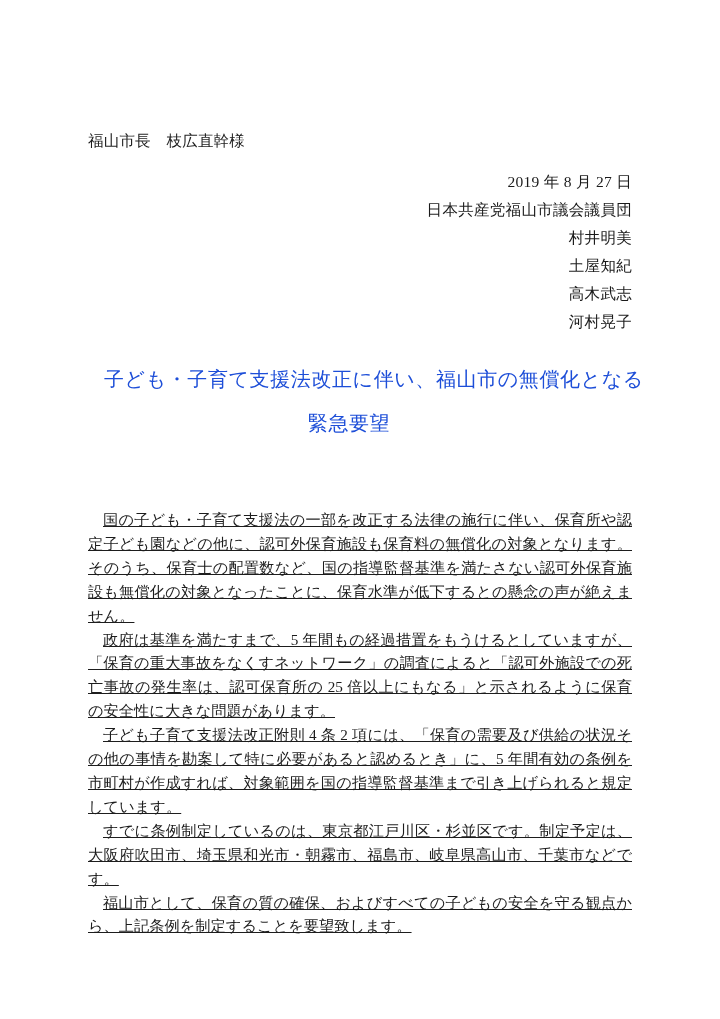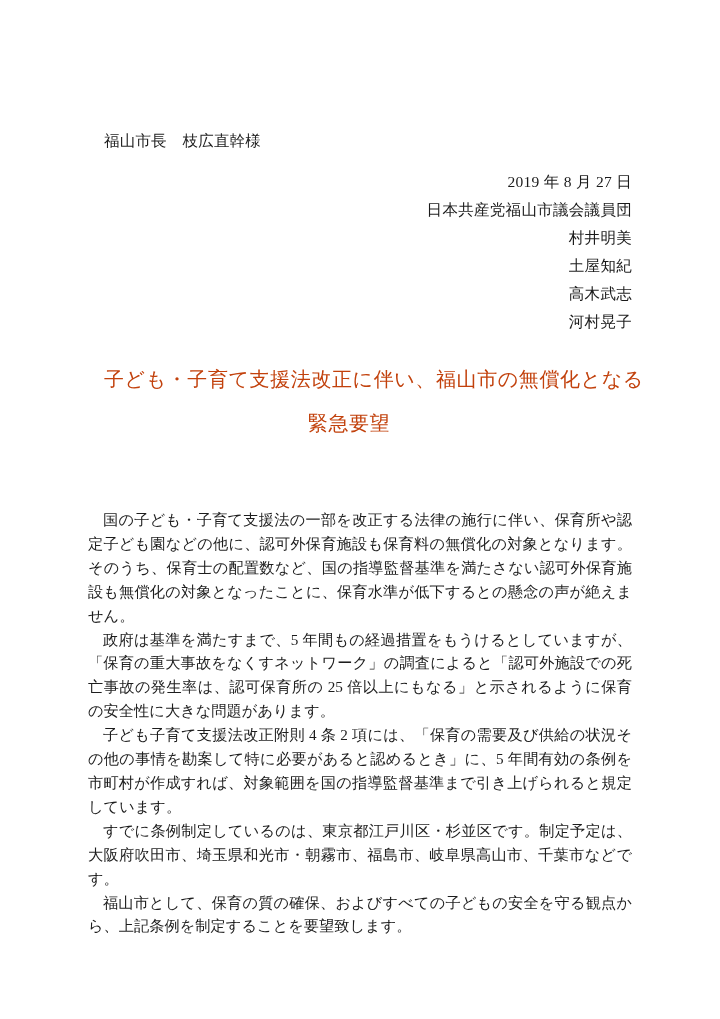--- a/index.html
+++ b/index.html
@@ -25,21 +25,20 @@
   }
 
   
   .tline {
     position: absolute;
     white-space: nowrap;
     font-size: 15px;
     line-height: 24px;
     letter-spacing: 0.2px;
     color: #1d1d1d;
-    margin-left: 16px;
   }
 
   
   .addressee {
     left: 88px;
     top: 129px;
     font-size: 15.5px;
   }
 
   
@@ -57,21 +56,21 @@
 
   
   .titleblock {
     position: absolute;
     left: 0;
     right: 0;
     top: 357px;
     font-size: 20px;
     line-height: 44px;
     letter-spacing: 0.6px;
-    color: #c2410c;
+    color: #1d4ed8;
   }
   .titleblock .t1 { padding-left: 104px; }
   .titleblock .t2 { padding-left: 163px; }
   .titleblock .t3 { text-align: center; padding-right: 22px; }
   .titleblock > div { white-space: nowrap; }
 
   
   .body {
     position: absolute;
     left: 88px;
@@ -82,20 +81,21 @@
     font-size: 15.2px;
     line-height: 23.9px;
     letter-spacing: 0.05px;
     text-align: justify;
     text-justify: inter-character;
     text-indent: 15px;
     margin: 0 0 0 0;
     color: #1d1d1d;
     word-break: break-all;
     line-break: strict;
+    text-decoration: underline;
   }
 </style>
 </head>
 <body>
 
 <div class="page">
 
   <div class="tline addressee">福山市長　枝広直幹様</div>
 
   <div class="rightblock">

